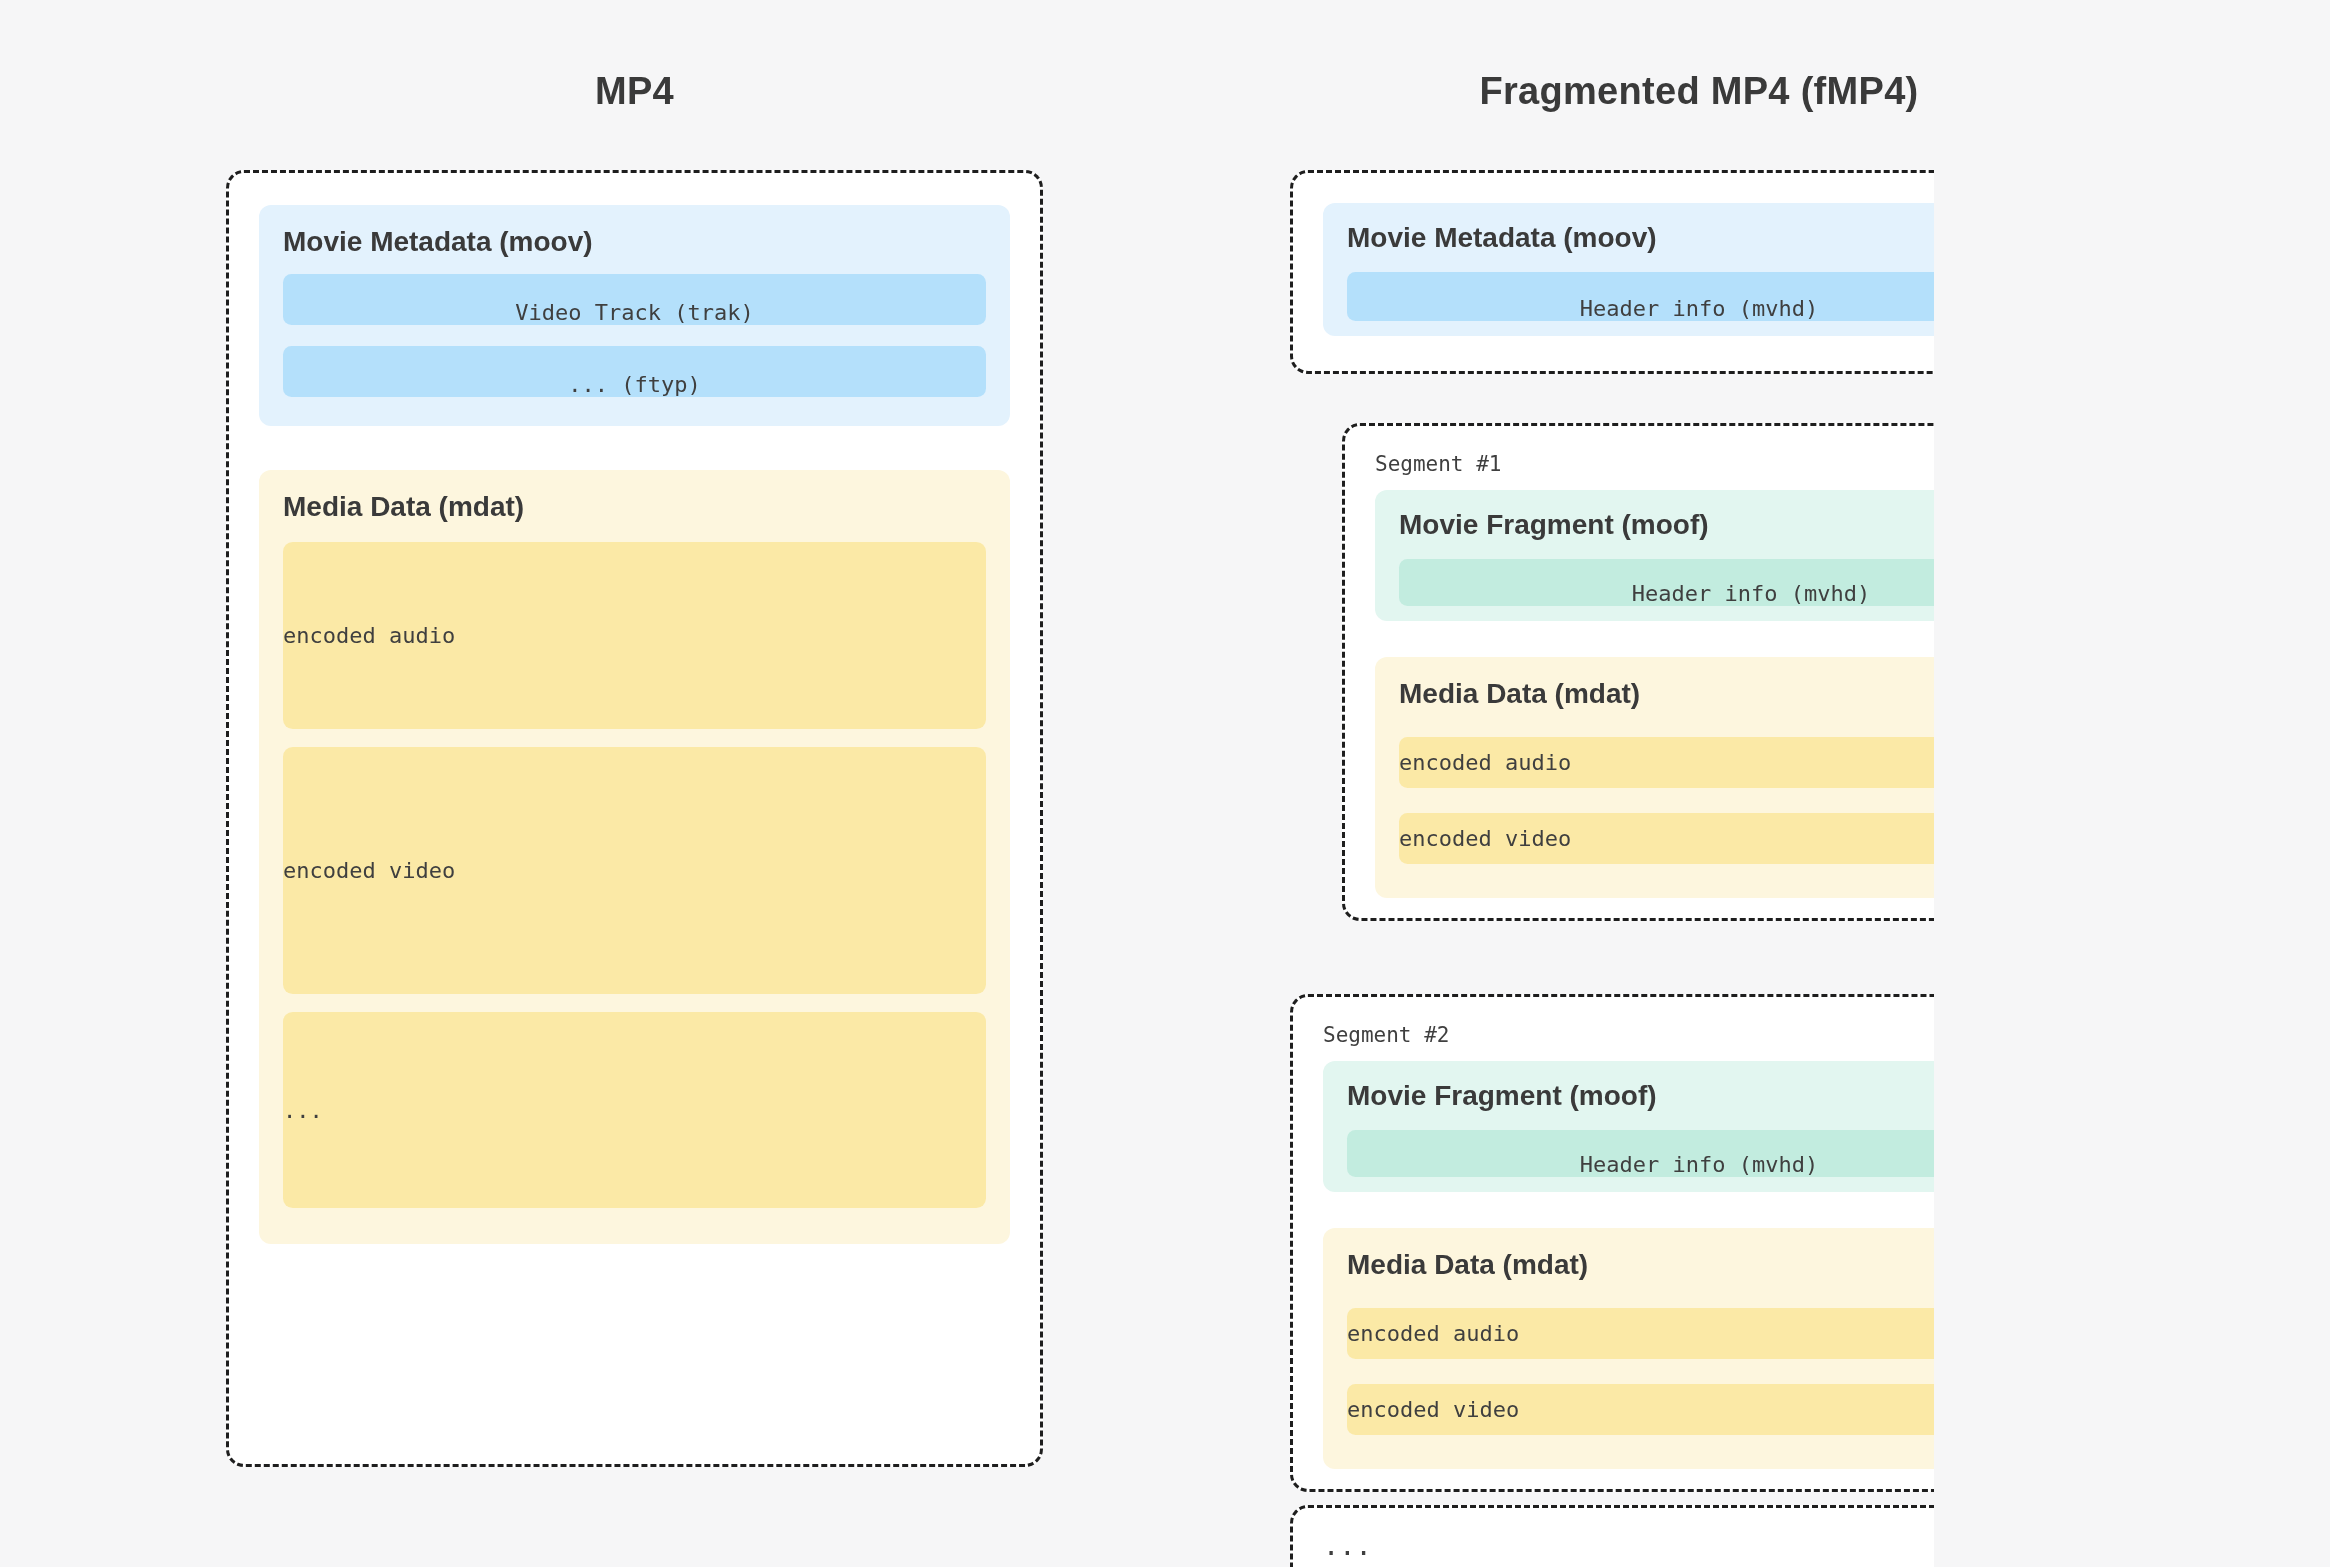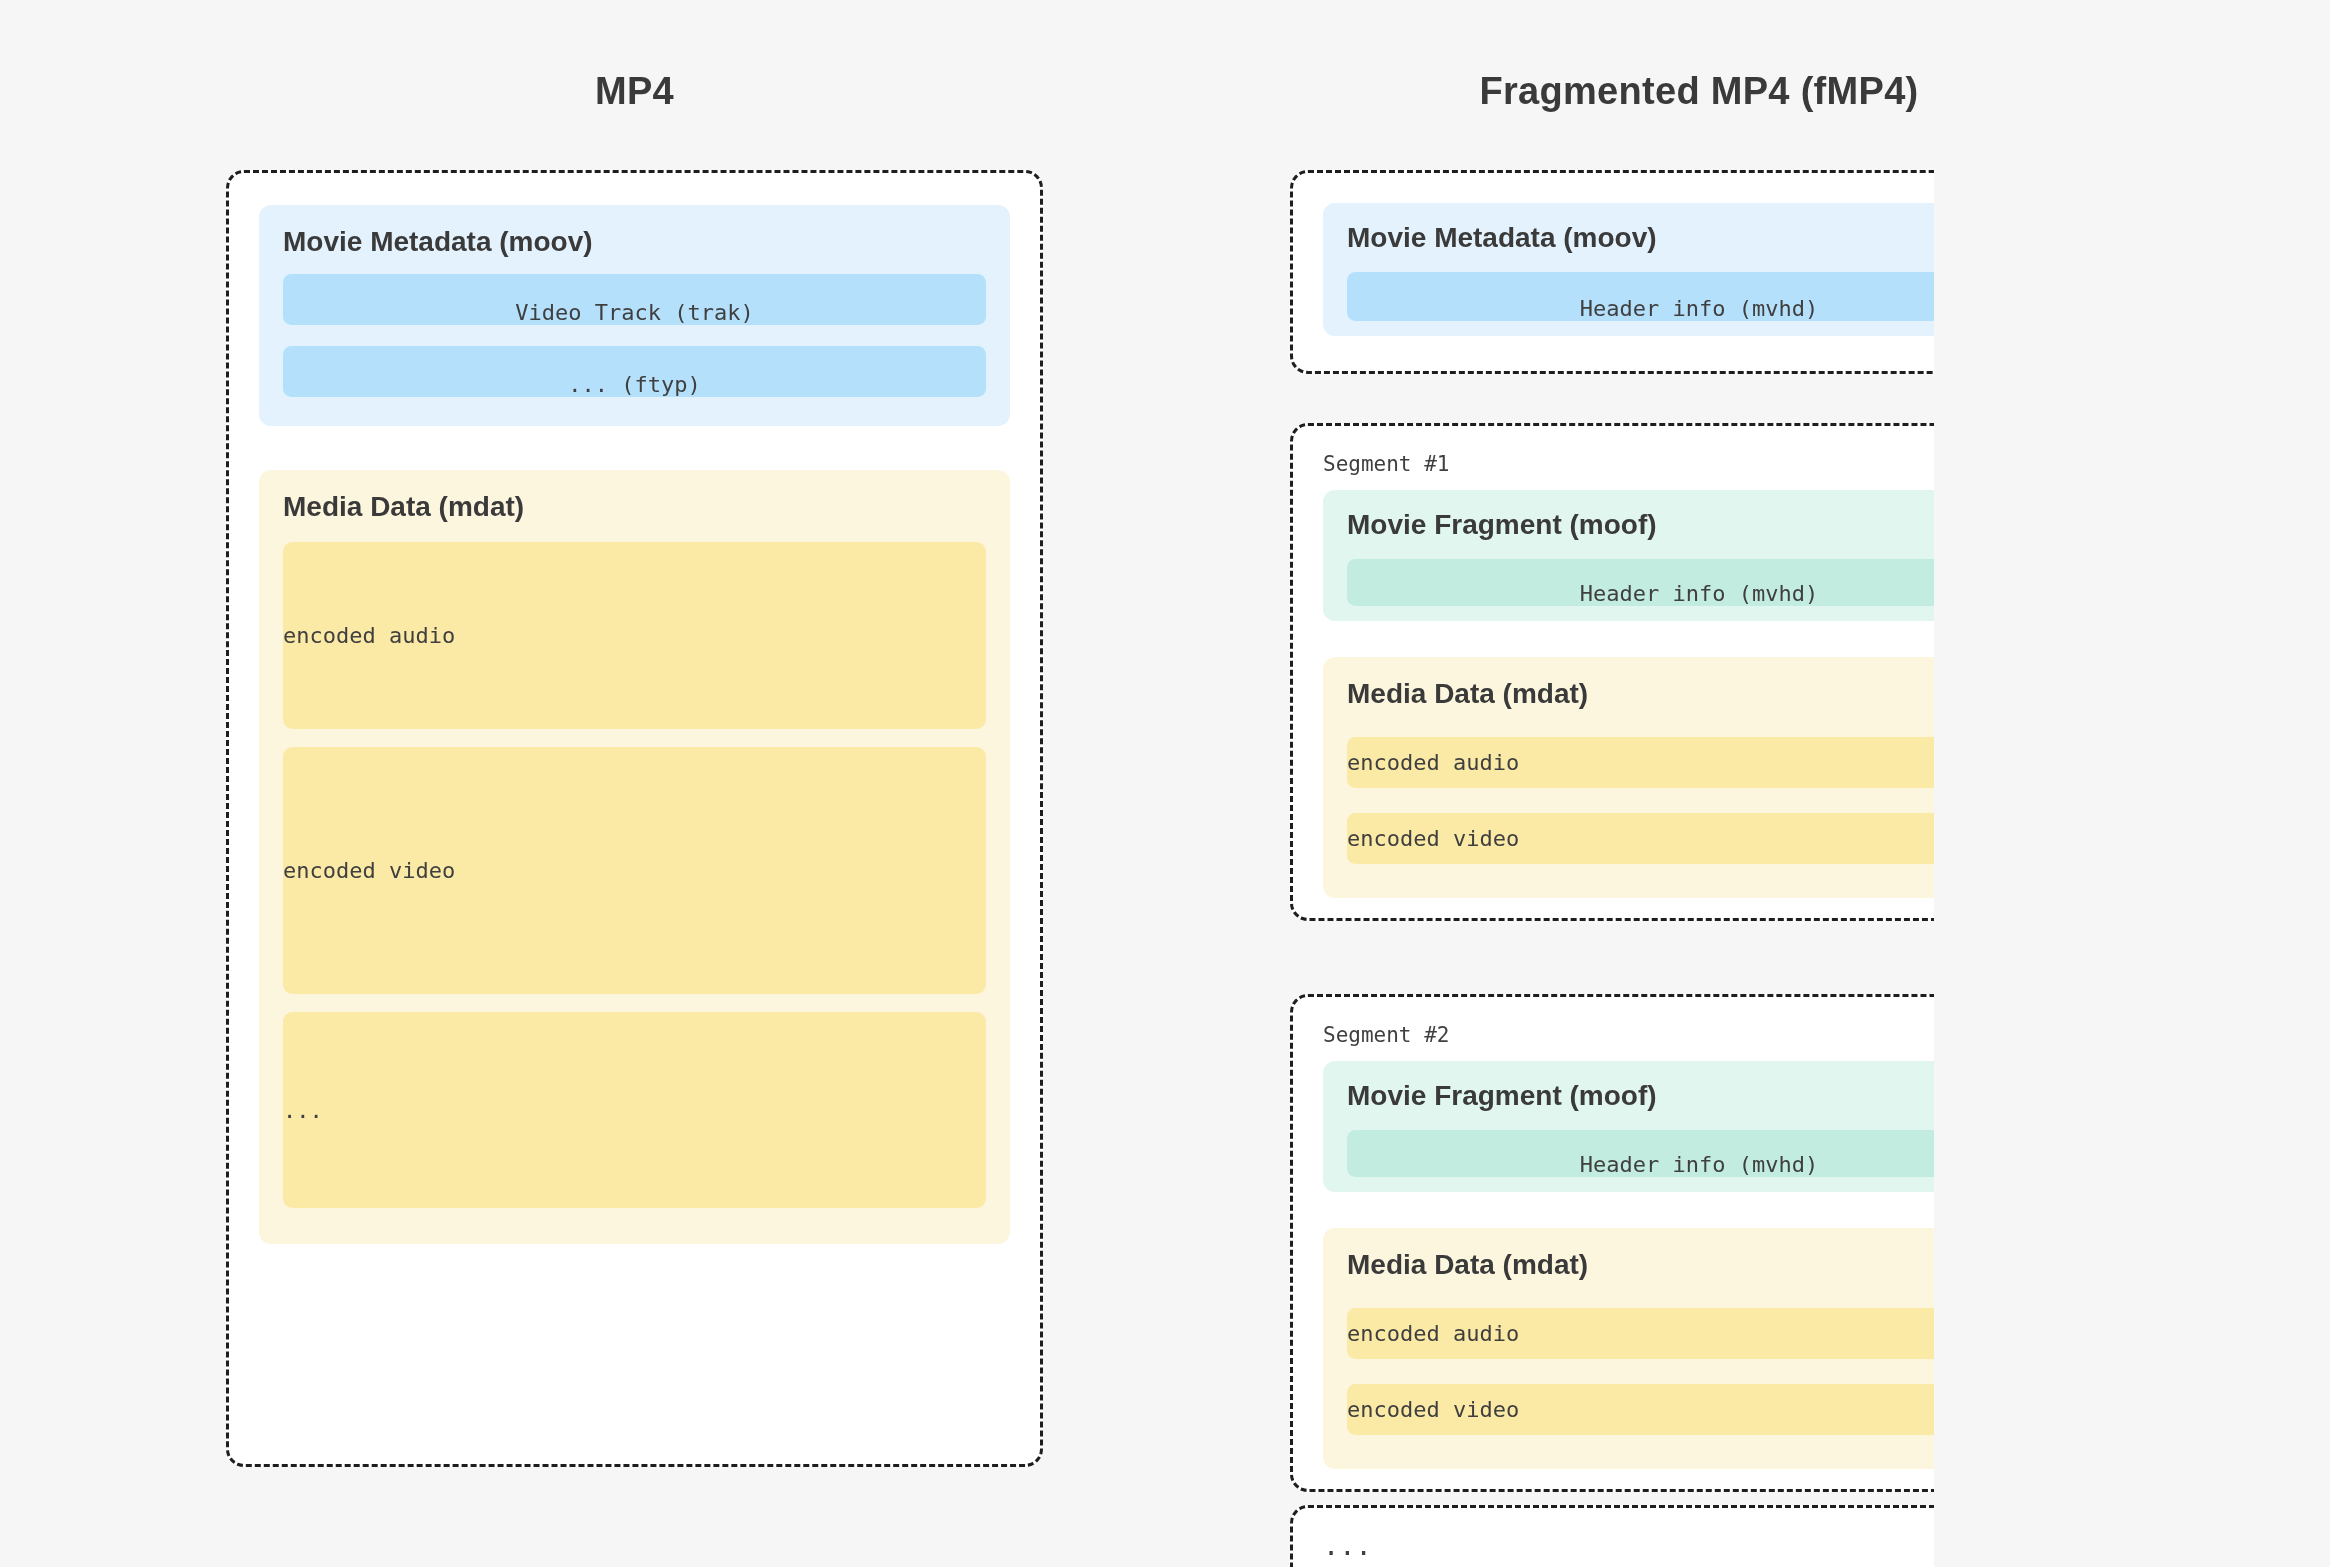--- a/index.html
+++ b/index.html
@@ -78,21 +78,21 @@
     background: var(--yellow, #fbe9a6);
     border-radius: 9.7px;
     display: flex; align-items: center; justify-content: flex-start;
   }
   .cell-audio { height: 187px; margin-bottom: 18px; }
   .cell-video { height: 247px; margin-bottom: 18px; }
   .cell-dots  { height: 196px; }
 
   
   #panel-fmoov { left: 1290px; top: 170px; width: 818px; height: 204px; padding: 30px; }
-  #panel-seg1  { left: 1290px; top: 423px;  width: 818px; height: 498px; padding: 25.5px 30px 20px; }
+  #panel-seg1  { left: 1342px; top: 423px;  width: 818px; height: 498px; padding: 25.5px 30px 20px; }
   #panel-seg2  { left: 1290px; top: 994px; width: 818px; height: 498px; padding: 25.5px 30px 20px; }
   #panel-more  { left: 1290px; top: 1505px; width: 818px; height: 146px; padding: 22px 30px; }
 
   .box { border-radius: 12px; padding: 14.6px 24px; box-sizing: border-box; }
   .box .sec-head { line-height: 40px; margin-bottom: 14.6px; }
   .box-blue { background: var(--blue-light, #e3f2fd); }
   .box-moof { background: var(--teal-light, #e2f6f0); margin-bottom: 36px; }
   .row-h80 { height: 49px; }
   .row-teal { background: var(--teal, #c2ecdf); height: 47px; }
 

